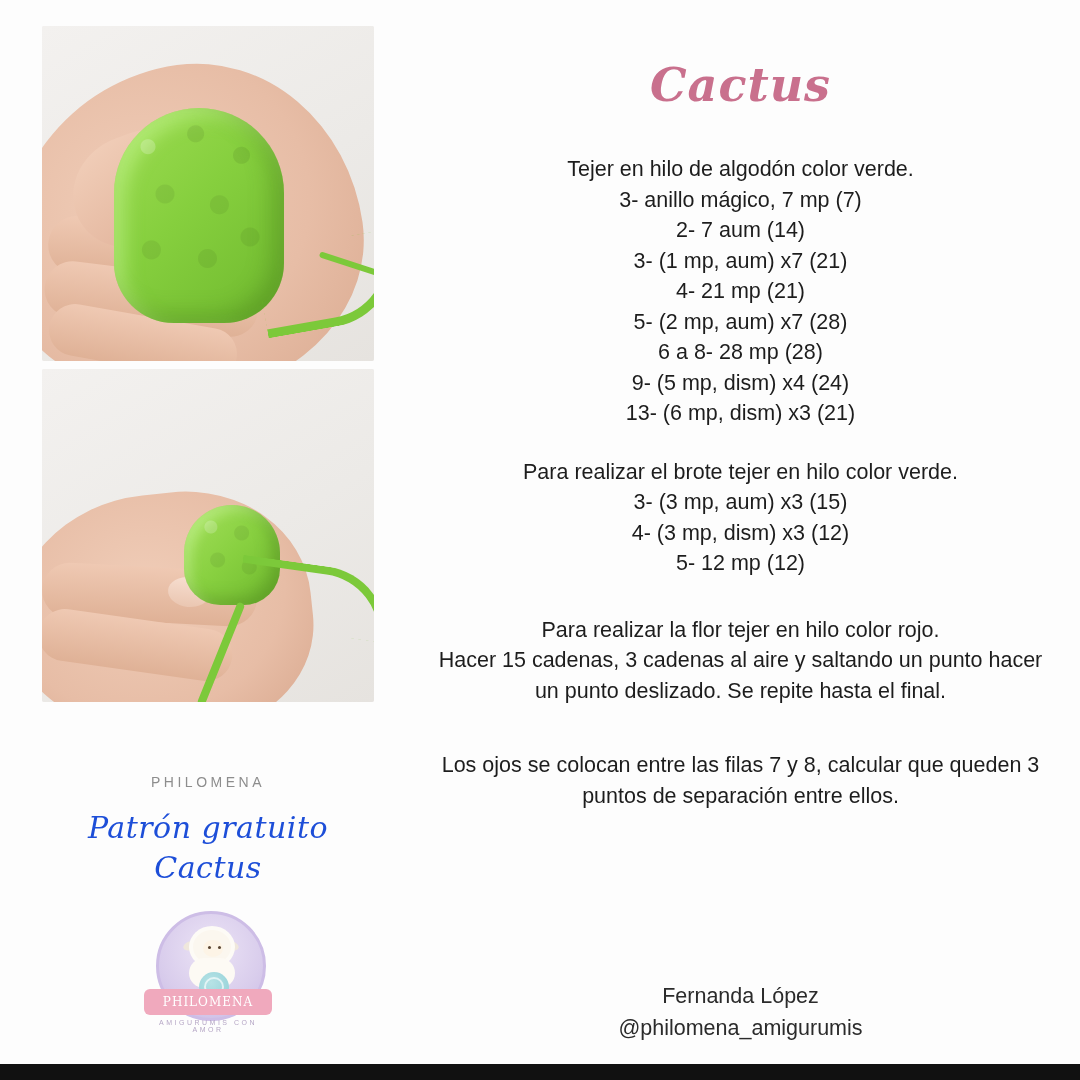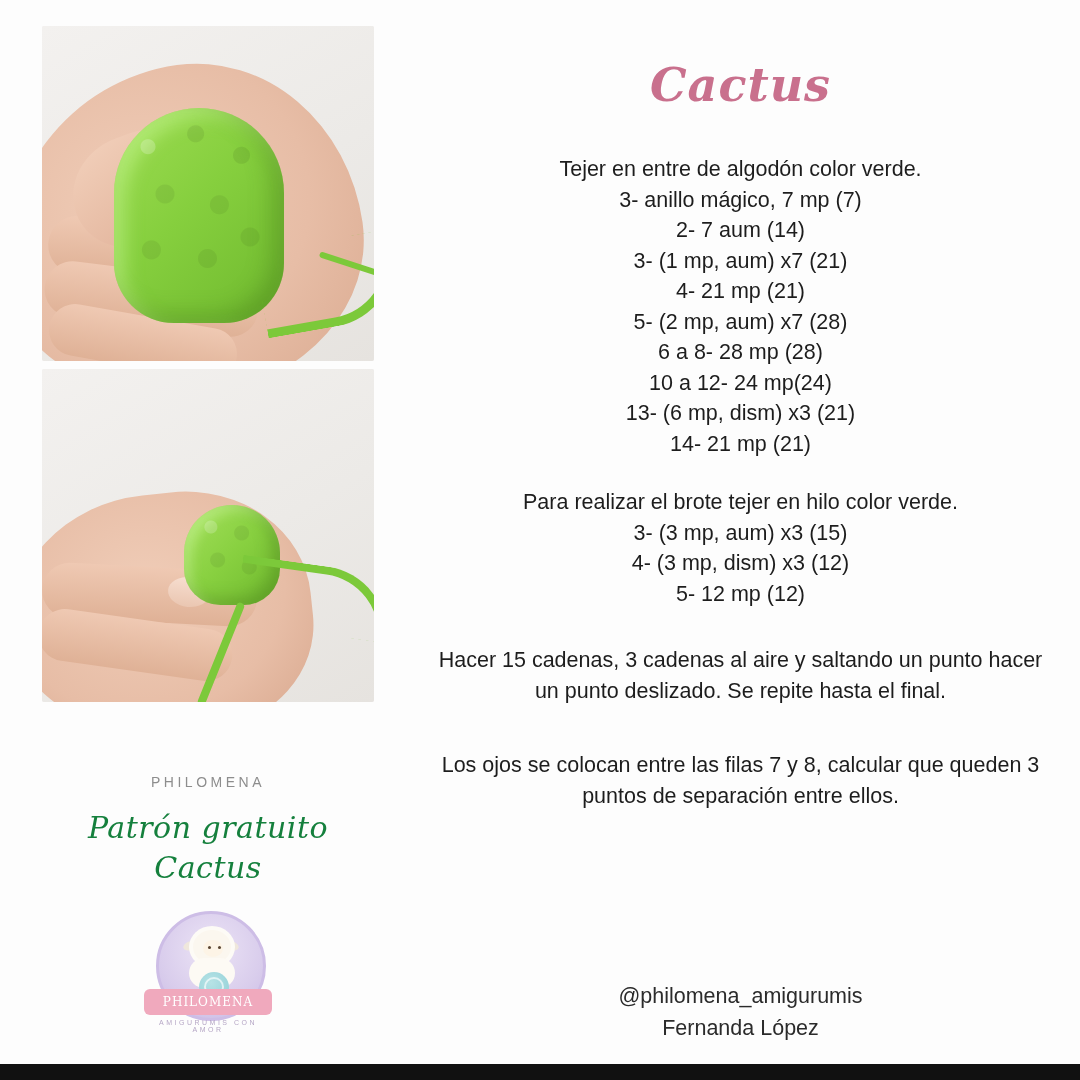--- a/index.html
+++ b/index.html
@@ -172,21 +172,21 @@
     color: #8d8d8d;
   }
   .free-pattern {
     width: 332px;
     text-align: center;
     margin-top: 18px;
     font-family: "DejaVu Serif", serif;
     font-style: italic;
     font-size: 30px;
     line-height: 1.32;
-    color: #15803d;
+    color: #1d4ed8;
     letter-spacing: 0.5px;
   }
   .logo-wrap {
     width: 332px;
     display:flex;
     justify-content:center;
     margin-top: 24px;
   }
   .logo {
     width: 128px;
@@ -361,49 +361,49 @@
         </div>
         <div class="logo-sub">AMIGURUMIS CON AMOR</div>
       </div>
     </div>
   </div>
 
   <div class="right-col">
     <h1 class="title">Cactus</h1>
 
     <div class="block intro">
-      <span class="line">Tejer en entre de algodón color verde.</span>
+      <span class="line">Tejer en hilo de algodón color verde.</span>
       <span class="line">3- anillo mágico, 7 mp (7)</span>
       <span class="line">2- 7 aum (14)</span>
       <span class="line">3- (1 mp, aum) x7 (21)</span>
       <span class="line">4- 21 mp (21)</span>
       <span class="line">5- (2 mp, aum) x7 (28)</span>
       <span class="line">6 a 8- 28 mp (28)</span>
-      <span class="line">10 a 12- 24 mp(24)</span>
+      <span class="line">9- (5 mp, dism) x4 (24)</span>
       <span class="line">13- (6 mp, dism) x3 (21)</span>
-      <span class="line">14- 21 mp (21)</span>
     </div>
 
     <div class="block part2">
       <span class="line">Para realizar el brote tejer en hilo color verde.</span>
       <span class="line">3- (3 mp, aum) x3 (15)</span>
       <span class="line">4- (3 mp, dism) x3 (12)</span>
       <span class="line">5- 12 mp (12)</span>
     </div>
 
     <div class="block part3">
+      <span class="line">Para realizar la flor tejer en hilo color rojo.</span>
       <span class="line">Hacer 15 cadenas, 3 cadenas al aire y saltando un punto hacer</span>
       <span class="line">un punto deslizado. Se repite hasta el final.</span>
     </div>
 
     <div class="block part4">
       <span class="line">Los ojos se colocan entre las filas 7 y 8, calcular que queden 3</span>
       <span class="line">puntos de separación entre ellos.</span>
     </div>
 
     <div class="footer">
+      <span class="line">Fernanda López</span>
       <span class="line">@philomena_amigurumis</span>
-      <span class="line">Fernanda López</span>
     </div>
   </div>
 
   <div class="bottom-bar"></div>
 </div>
 
 </body></html>

